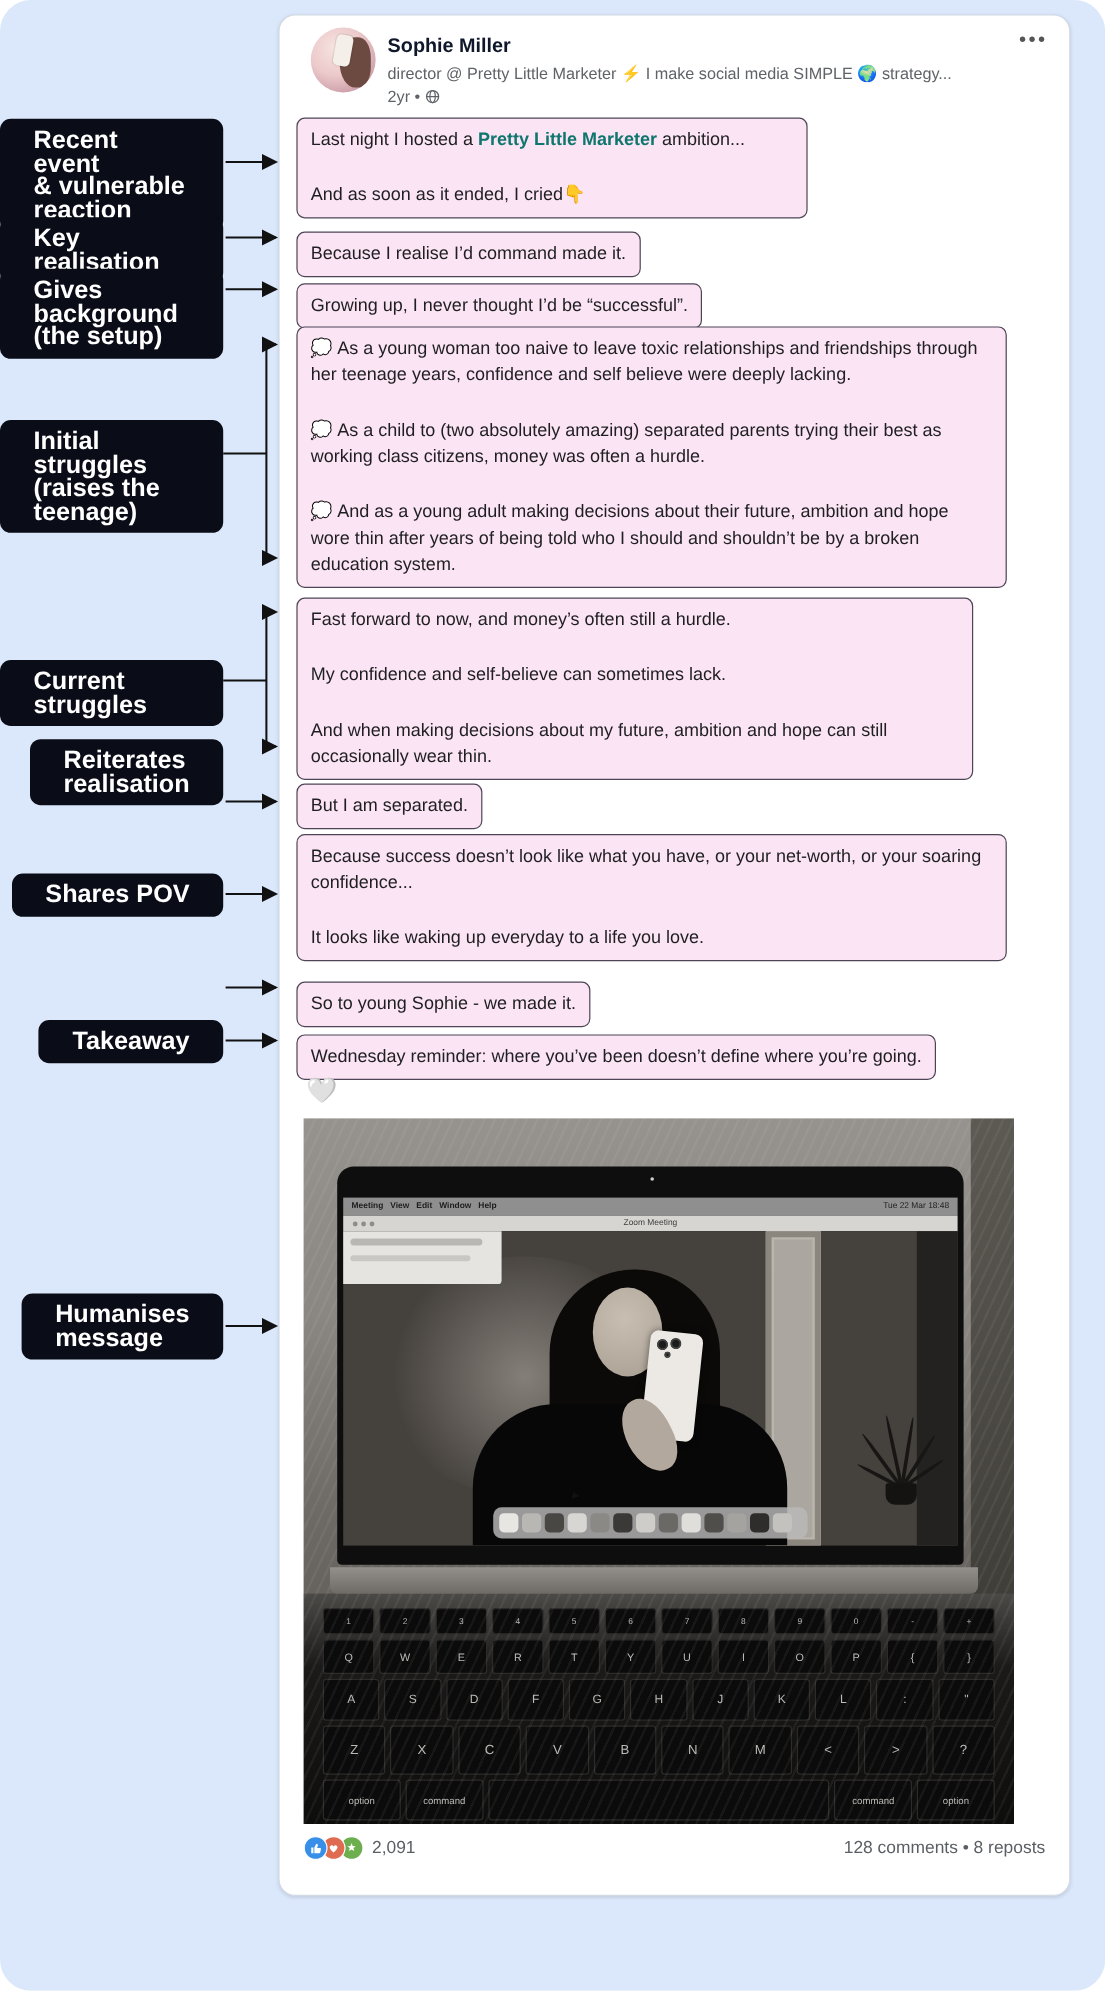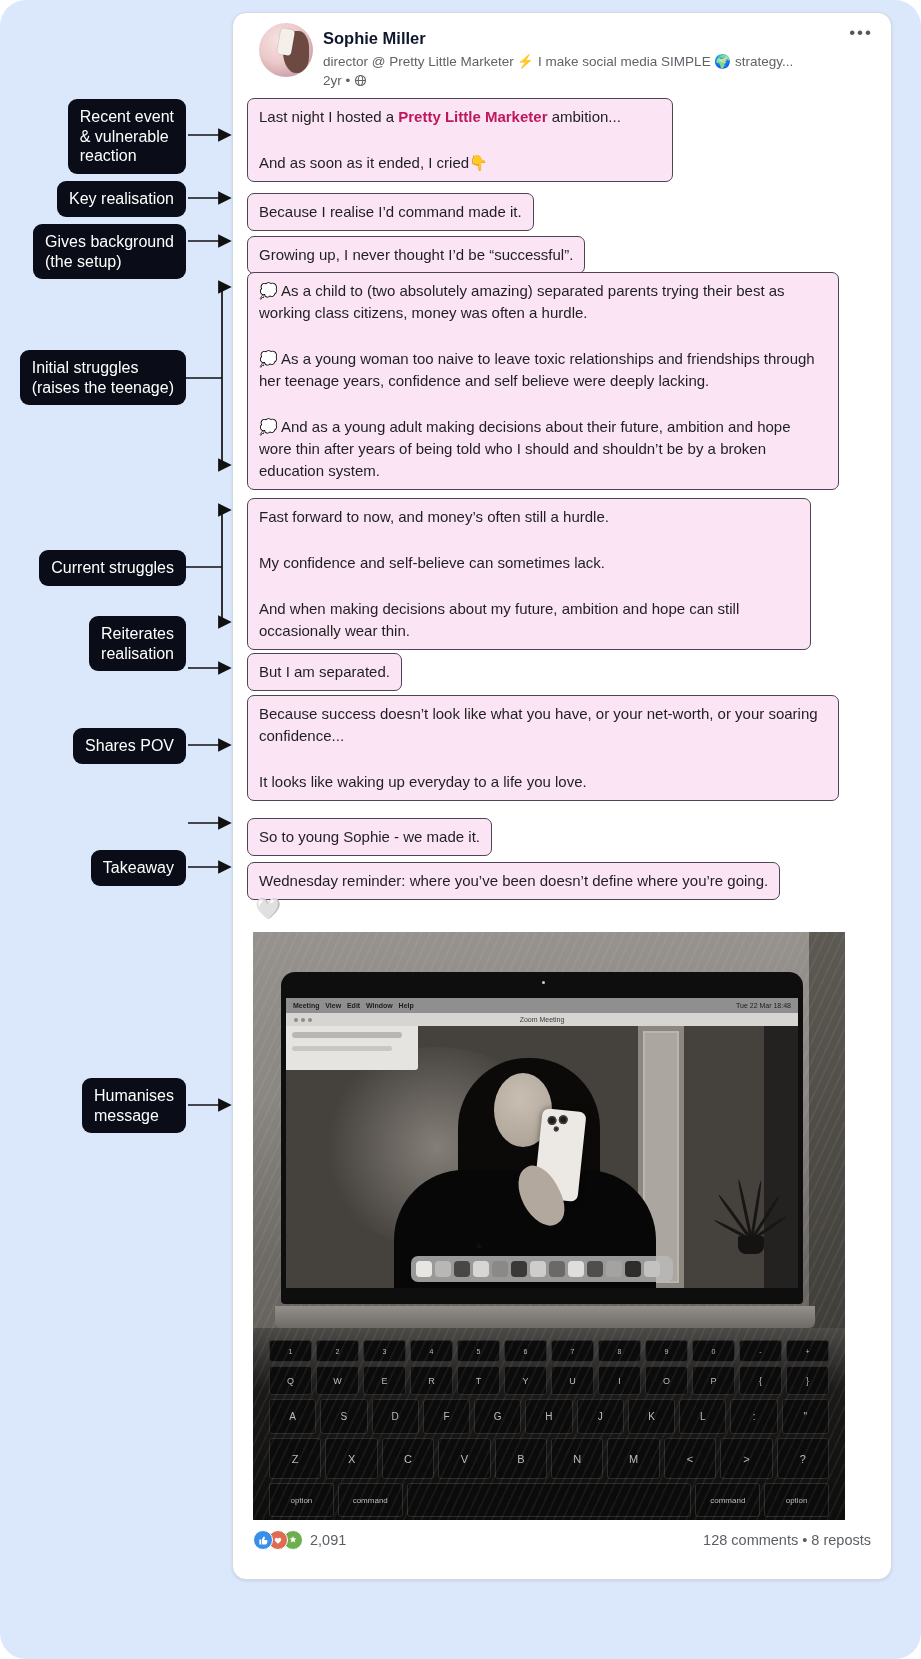--- a/index.html
+++ b/index.html
@@ -3,22 +3,22 @@
 <meta charset="utf-8">
 <style>
   html,body{margin:0;padding:0;background:#ffffff;}
   body{width:921px;height:1659px;position:relative;font-family:"Liberation Sans",sans-serif;}
   .page{position:absolute;inset:0;background:#dbe8fb;border-radius:26px;overflow:hidden;}
 
   
   .arrows{position:absolute;top:0;left:0;pointer-events:none;z-index:3;}
 
   
-  .ann{position:absolute;right:735px;background:#0a0d17;color:#fff;font-weight:400;
-       font-size:16px;line-height:19.5px;padding:8px 12px;border-radius:9px;
+  .ann{position:absolute;right:735px;background:#0a0d17;color:#fff;font-weight:700;
+       font-size:21px;line-height:19.5px;padding:8px 28px;border-radius:9px;
        white-space:pre-line;z-index:4;}
 
   
   .card{position:absolute;left:232px;top:12px;width:658px;height:1566px;background:#fff;
         border:1px solid #d2dae4;border-radius:14px;box-shadow:0 1px 3px rgba(0,0,0,.10);z-index:2;}
 
   .avatar{position:absolute;left:26px;top:10px;width:54px;height:54px;border-radius:50%;overflow:hidden;
           background:radial-gradient(circle at 38% 32%,#f6e4e0,#ecc9ca 45%,#cfa3ad 75%,#a97f8e);}
   .avatar::before{content:"";position:absolute;right:4px;top:8px;width:26px;height:42px;background:#6c4a41;
           border-radius:50% 40% 40% 50%;}
@@ -30,21 +30,21 @@
   .h-meta{position:absolute;left:90px;top:60px;font-size:13.5px;color:#5f6368;display:flex;align-items:center;gap:4px;}
   .h-menu{position:absolute;right:18px;top:10px;font-size:17px;letter-spacing:2px;color:#555;cursor:pointer;}
 
   
   .pbox{position:absolute;left:14px;background:#fbe4f4;border:1.6px solid #4d4456;border-radius:7px;
         padding:7px 11px;font-size:15px;line-height:22px;color:#1f1f23;}
   .pbox p{margin:0;}
   .pbox p + p{margin-top:24px;}
   .fit{width:max-content;max-width:600px;}
   .w-full{width:568px;}
-  .link{color:#be185d;font-weight:700;text-decoration:none;cursor:pointer;}
+  .link{color:#0f766e;font-weight:700;text-decoration:none;cursor:pointer;}
 
   .heart{position:absolute;left:22px;top:884px;font-size:21px;color:#e3e3e6;}
 
   
   .photo{position:absolute;left:20px;top:919px;width:592px;height:588px;overflow:hidden;cursor:pointer;
          background:linear-gradient(180deg,#96928d 0%,#8a8681 28%,#6e6a65 55%,#514e4a 100%);}
   .photo::after{content:"";position:absolute;inset:0;
          background:repeating-linear-gradient(115deg,rgba(255,255,255,.05) 0 2px,transparent 2px 8px);}
   .wall-corner{position:absolute;right:0;top:0;width:36px;height:100%;
          background:linear-gradient(180deg,#5d5a54,#33312d);}
@@ -195,22 +195,22 @@
 
     <div class="pbox fit" style="top:180px">
       <p>Because I realise I’d command made it.</p>
     </div>
 
     <div class="pbox fit" style="top:223px">
       <p>Growing up, I never thought I’d be “successful”.</p>
     </div>
 
     <div class="pbox w-full" style="top:259px">
+      <p>💭 As a young woman too naive to leave toxic relationships and friendships through her teenage years, confidence and self believe were deeply lacking.</p>
       <p>💭 As a child to (two absolutely amazing) separated parents trying their best as working class citizens, money was often a hurdle.</p>
-      <p>💭 As a young woman too naive to leave toxic relationships and friendships through her teenage years, confidence and self believe were deeply lacking.</p>
       <p>💭 And as a young adult making decisions about their future, ambition and hope wore thin after years of being told who I should and shouldn’t be by a broken education system.</p>
     </div>
 
     <div class="pbox" style="top:485px;width:540px">
       <p>Fast forward to now, and money’s often still a hurdle.</p>
       <p>My confidence and self-believe can sometimes lack.</p>
       <p>And when making decisions about my future, ambition and hope can still occasionally wear thin.</p>
     </div>
 
     <div class="pbox fit" style="top:640px">

